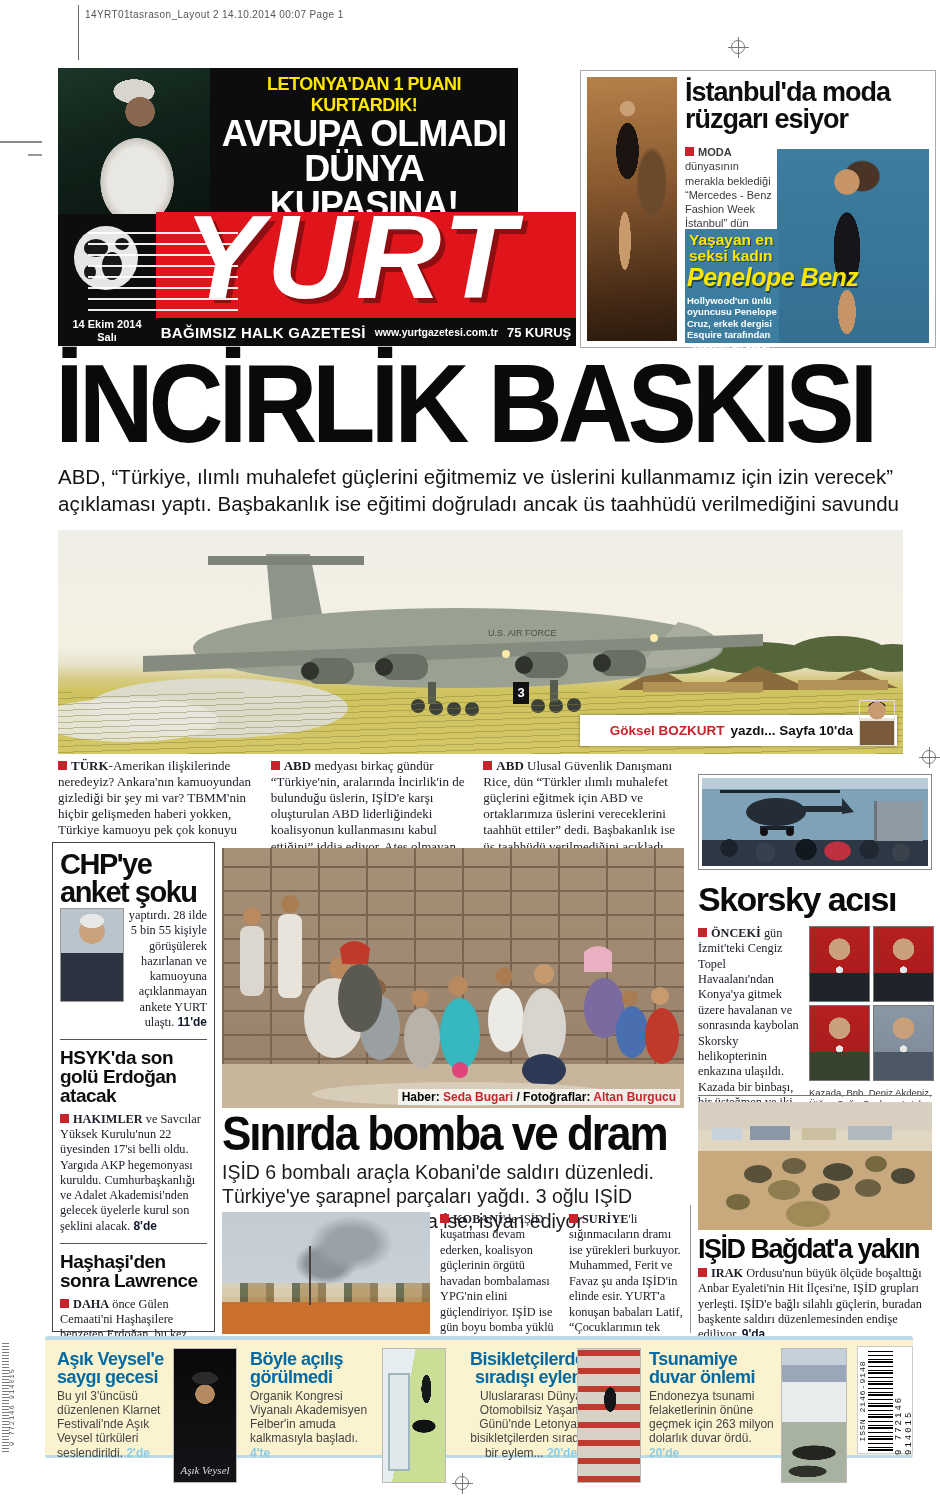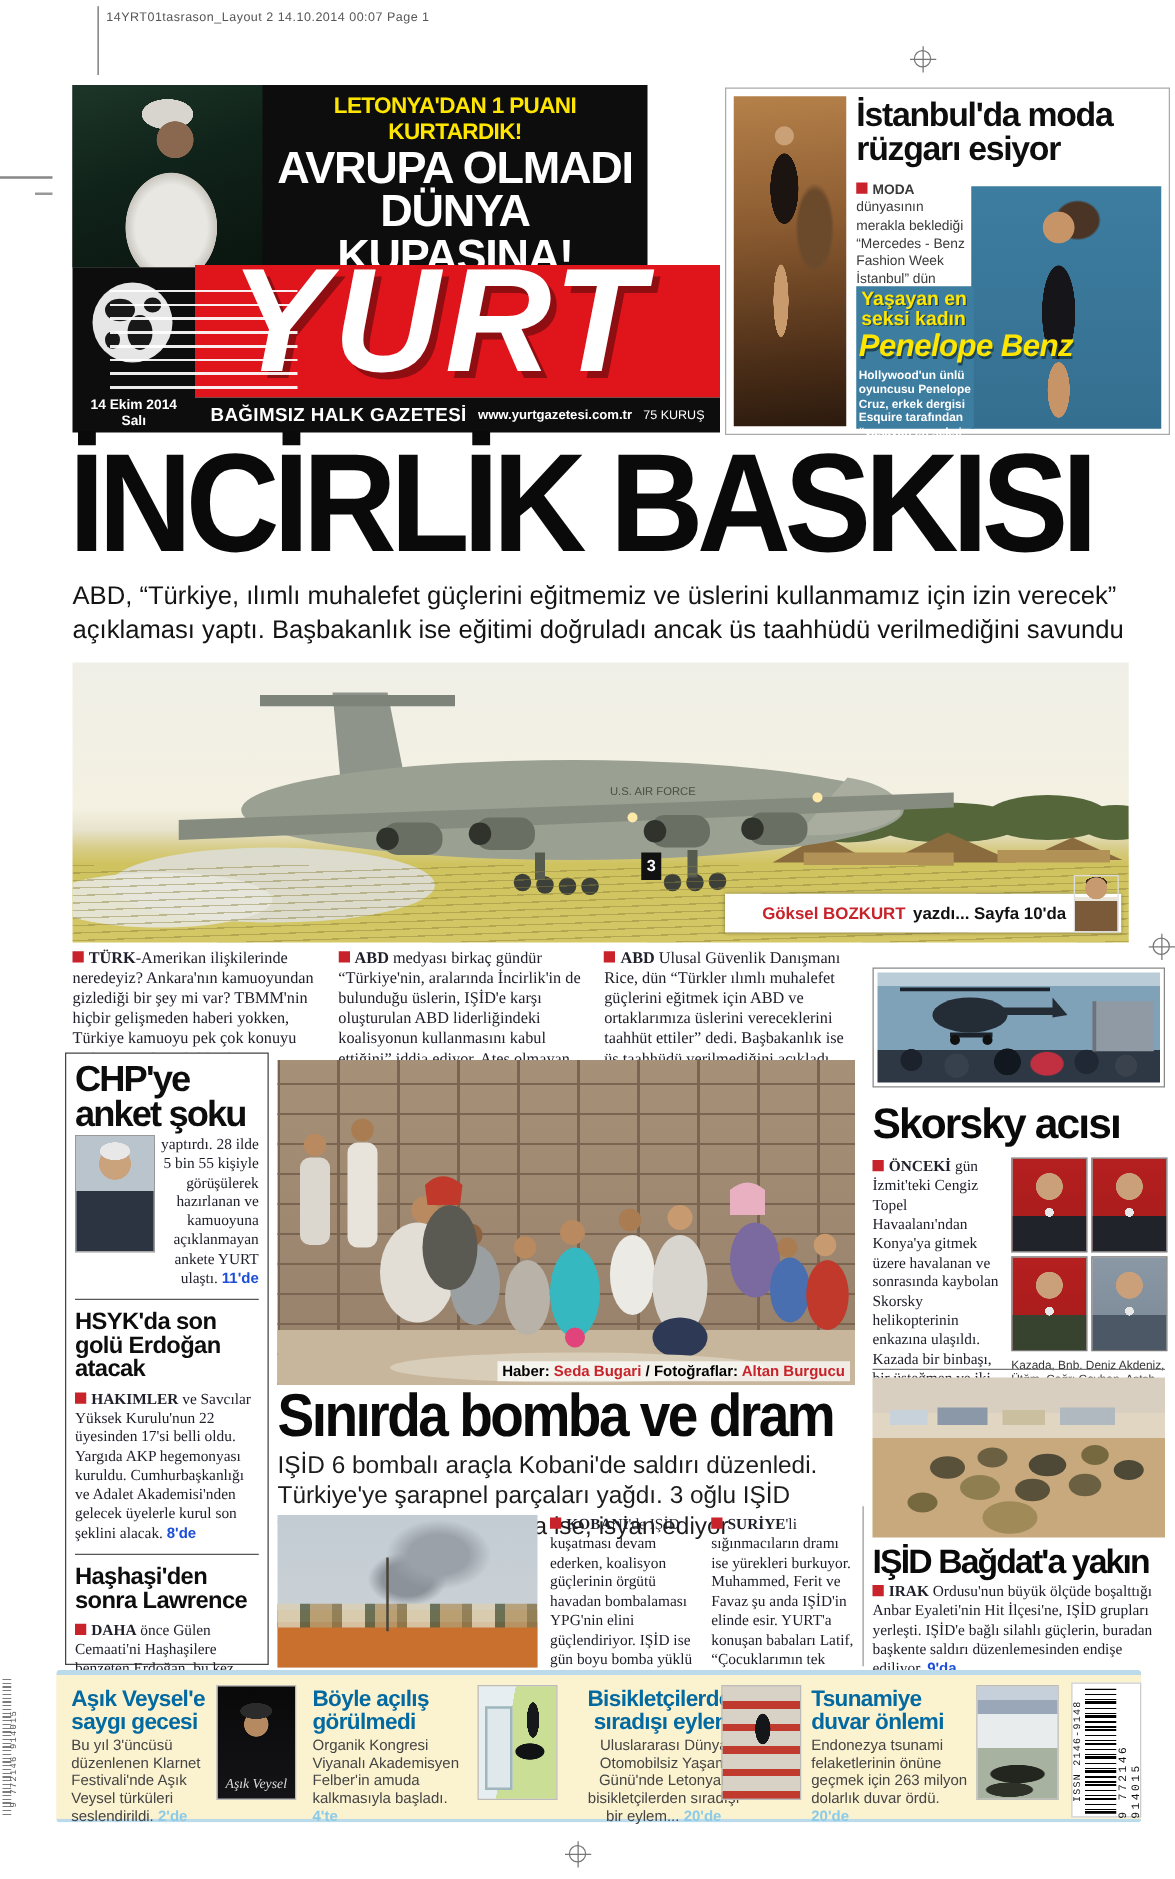--- a/index.html
+++ b/index.html
@@ -54,21 +54,21 @@
   
   .date-box { left:58px; top:214px; width:98px; height:132px; background:#0d0d0d; }
   .globe { left:70px; top:222px; }
   .globe-stripes { left:88px; top:232px; width:150px; height:84px; background:repeating-linear-gradient(180deg, rgba(255,255,255,.92) 0 2px, transparent 2px 11px); z-index:4; }
   .date-text { left:60px; top:318px; width:94px; color:#fff; font-size:11px; font-weight:bold; text-align:center; line-height:1.15; z-index:5; }
   .red-box { left:156px; top:212px; width:420px; height:106px; background:#e0151b; overflow:hidden; }
   .yurt-title { position:absolute; left:28px; top:-14px; color:#fff; font-size:118px; font-weight:bold; font-style:italic; letter-spacing:4px; line-height:1; text-shadow:5px 5px 0 #8e0e12; }
   .mast-strip { left:156px; top:318px; width:420px; height:28px; background:#0d0d0d; color:#fff; display:flex; align-items:center; justify-content:center; gap:9px; }
   .mast-slogan { font-size:15px; font-weight:bold; letter-spacing:.3px; }
   .mast-site { font-size:10.5px; font-weight:bold; }
-  .mast-price { font-size:10px; font-weight:normal; }
+  .mast-price { font-size:13px; font-weight:bold; }
 
   
   .main-headline { left:55px; top:350px; width:850px; font-size:100px; font-weight:bold; letter-spacing:-5px; line-height:.95; color:#0a0a0a; transform:scale(1.04,1.12); transform-origin:left top; white-space:nowrap; }
   .main-subhead { left:58px; top:464px; width:848px; font-size:20.5px; line-height:1.3; color:#141414; }
 
   .main-photo { left:58px; top:530px; width:845px; height:224px; background:linear-gradient(#f0efe7 0%, #f4f1e2 52%, #e6e2cb 60%, #d8cd8a 66%, #cfc35f 72%, #d4c766 100%); overflow:hidden; }
   .runway-lines { left:0; bottom:0; width:100%; height:62px; background:repeating-linear-gradient(178deg, rgba(140,128,60,.45) 0 1px, transparent 1px 6px); }
   .marker3 { left:455px; top:152px; width:16px; height:22px; background:#111; color:#fff; font-size:13px; font-weight:bold; text-align:center; line-height:22px; }
   .byline { right:6px; bottom:8px; background:#fff; padding:3px 6px; display:flex; align-items:center; gap:6px; box-shadow:0 0 3px rgba(0,0,0,.4); }
   .byline-name { color:#c8232a; font-weight:bold; font-size:13.5px;margin-left:24px; }
@@ -76,21 +76,21 @@
   .byline-portrait { width:36px; height:46px; margin:-18px -4px -3px 0; background:
      radial-gradient(circle 9px at 50% 22%, #c79b6f 95%, transparent),
      radial-gradient(ellipse 12px 6px at 50% 11%, #3a2c20 70%, transparent 72%),
      linear-gradient(to top, #7a5a38 0 55%, #e8e4da 55% 62%, transparent 62%); border:1px solid #ddd; }
 
   
   .intro { left:58px; top:758px; width:622px; display:flex; gap:16px; }
   .intro .col { flex:1; font-family:"Liberation Serif", serif; font-size:13px; line-height:1.24; color:#20202c; }
   .sq { display:inline-block; width:9px; height:9px; background:#c8232a; margin-right:4px; }
   .lead { font-weight:bold; }
-  .pageref { font-weight:bold; font-family:"Liberation Sans", sans-serif; font-size:12px; color:#1d4ed8; }
+  .pageref { font-weight:bold; font-family:"Liberation Sans", sans-serif; font-size:12px; color:#0f172a; }
 
   
   .left-col { left:52px; top:842px; width:163px; height:490px; border:1px solid #444; background:#fff; padding:8px 7px; }
   .chp-headline { font-size:29px; font-weight:bold; letter-spacing:-1.5px; line-height:.95; color:#0d0d0d; }
   .story-body { font-family:"Liberation Serif", serif; font-size:12.3px; line-height:1.24; color:#20202c; margin-top:7px; }
   .chp-row { display:flex; gap:4px; margin-top:2px; }
   .kilicdaroglu { width:64px; height:94px; flex:none; background:
      radial-gradient(ellipse 17px 10px at 50% 13%, #e8e8e8 70%, transparent 72%),
      radial-gradient(circle 13px at 50% 24%, #caa37c 96%, transparent),
      linear-gradient(to top, #2c3442 0 52%, #b9c4cc 52% 100%); border:1px solid #999; }
@@ -156,21 +156,21 @@
      linear-gradient(to top, #c8a97e 0 62%, #e0d6c2 62% 78%, #d8cfc0 78%); overflow:hidden; }
   .isid-headline { left:698px; top:1234px; font-size:27px; font-weight:bold; letter-spacing:-1.5px; color:#0a0a0a; }
   .isid-body { left:698px; top:1266px; width:236px; font-family:"Liberation Serif", serif; font-size:12.3px; line-height:1.25; color:#20202c; }
 
   
   .bottom-strip { left:45px; top:1336px; width:868px; height:122px; background:#fbf2d0; border-top:4px solid #bcdbea; border-bottom:3px solid #bcdbea; border-radius:3px; }
   .bs-text { position:absolute; top:10px; }
   .bs-headline { font-size:18px; font-weight:bold; line-height:1.0; letter-spacing:-.5px; color:#0369a1; }
   .bs-body { font-size:12px; line-height:1.18; color:#444; margin-top:3px; }
   .bs-pageref { color:#8ccbe8; font-weight:bold; }
-  .bs-photo { position:absolute; top:8px; height:92px; border:1px solid #bbb; }
+  .bs-photo { position:absolute; top:8px; height:135px; border:1px solid #bbb; }
   .veysel-photo { left:128px; width:64px; background:
      radial-gradient(ellipse 18px 9px at 50% 22%, #2b2b2b 70%, transparent 72%),
      radial-gradient(circle 10px at 50% 34%, #b58a60 95%, transparent),
      linear-gradient(#090909, #141418); position:absolute; }
   .veysel-label { position:absolute; left:0; bottom:6px; width:100%; text-align:center; color:#ddd; font-family:"Liberation Serif", serif; font-style:italic; font-size:11px; }
   .handstand-photo { left:337px; width:64px; background:
      radial-gradient(ellipse 7px 20px at 70% 30%, #16181a 70%, transparent 72%),
      radial-gradient(ellipse 16px 9px at 66% 58%, #101214 70%, transparent 75%),
      linear-gradient(100deg, #e7eef2 0 38%, #cade96 38%); }
   .handstand-podium { position:absolute; left:8%; top:18%; width:36%; height:74%; background:#dfe8ea; border:2px solid #9fb6bd; }

